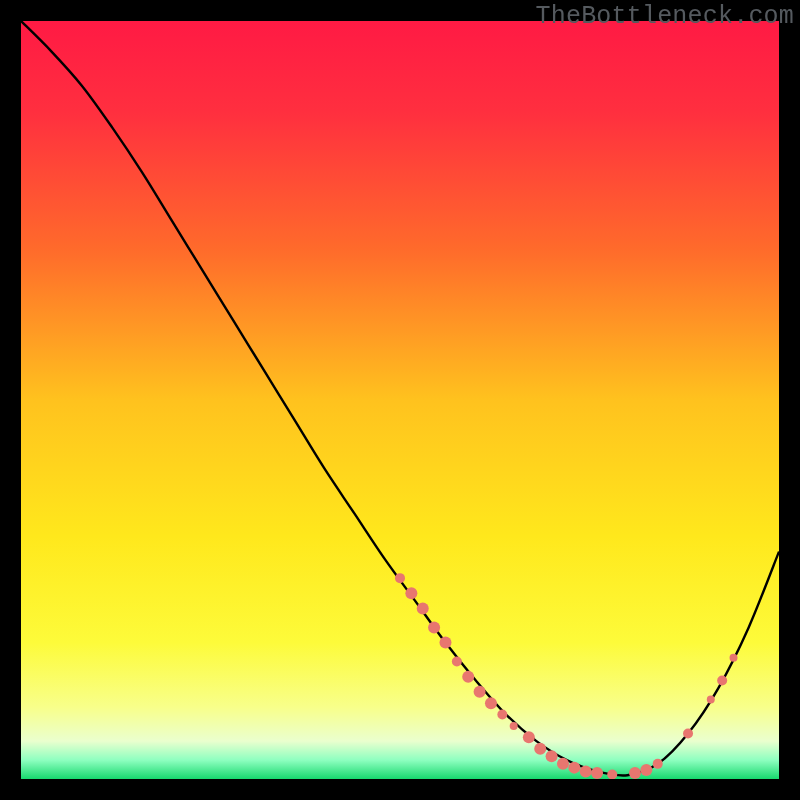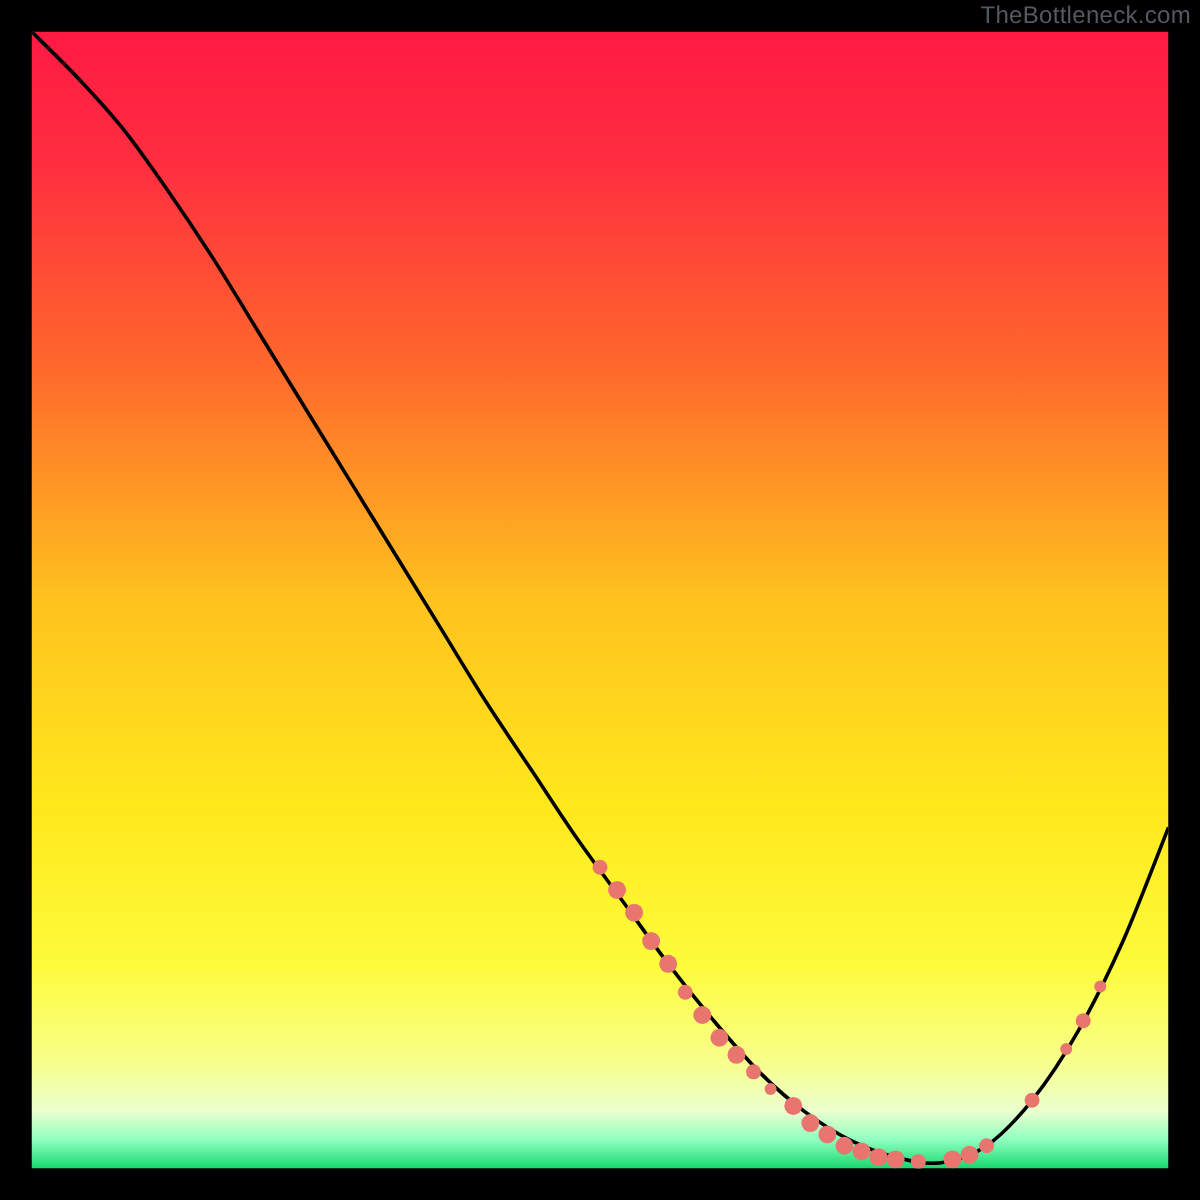--- a/index.html
+++ b/index.html
@@ -24,23 +24,24 @@
     left: 0;
     top: 0;
     width: 758px;
     height: 758px;
   }
   .attribution {
     position: absolute;
     top: 2px;
     right: 6px;
     color: #555a5f;
-    font-size: 16px;
+    font-size: 25px;
     font-weight: 500;
     letter-spacing: 0.2px;
+    font-family: Liberation Mono, monospace;
   }
 </style>
 </head>
 <body>
 
 <div class="frame">
   <svg class="plot" viewBox="0 0 758 758">
     <defs>
       <linearGradient id="bg-grad" x1="0" y1="0" x2="0" y2="1">
           <stop offset="0%" stop-color="#ff1a44"></stop>

